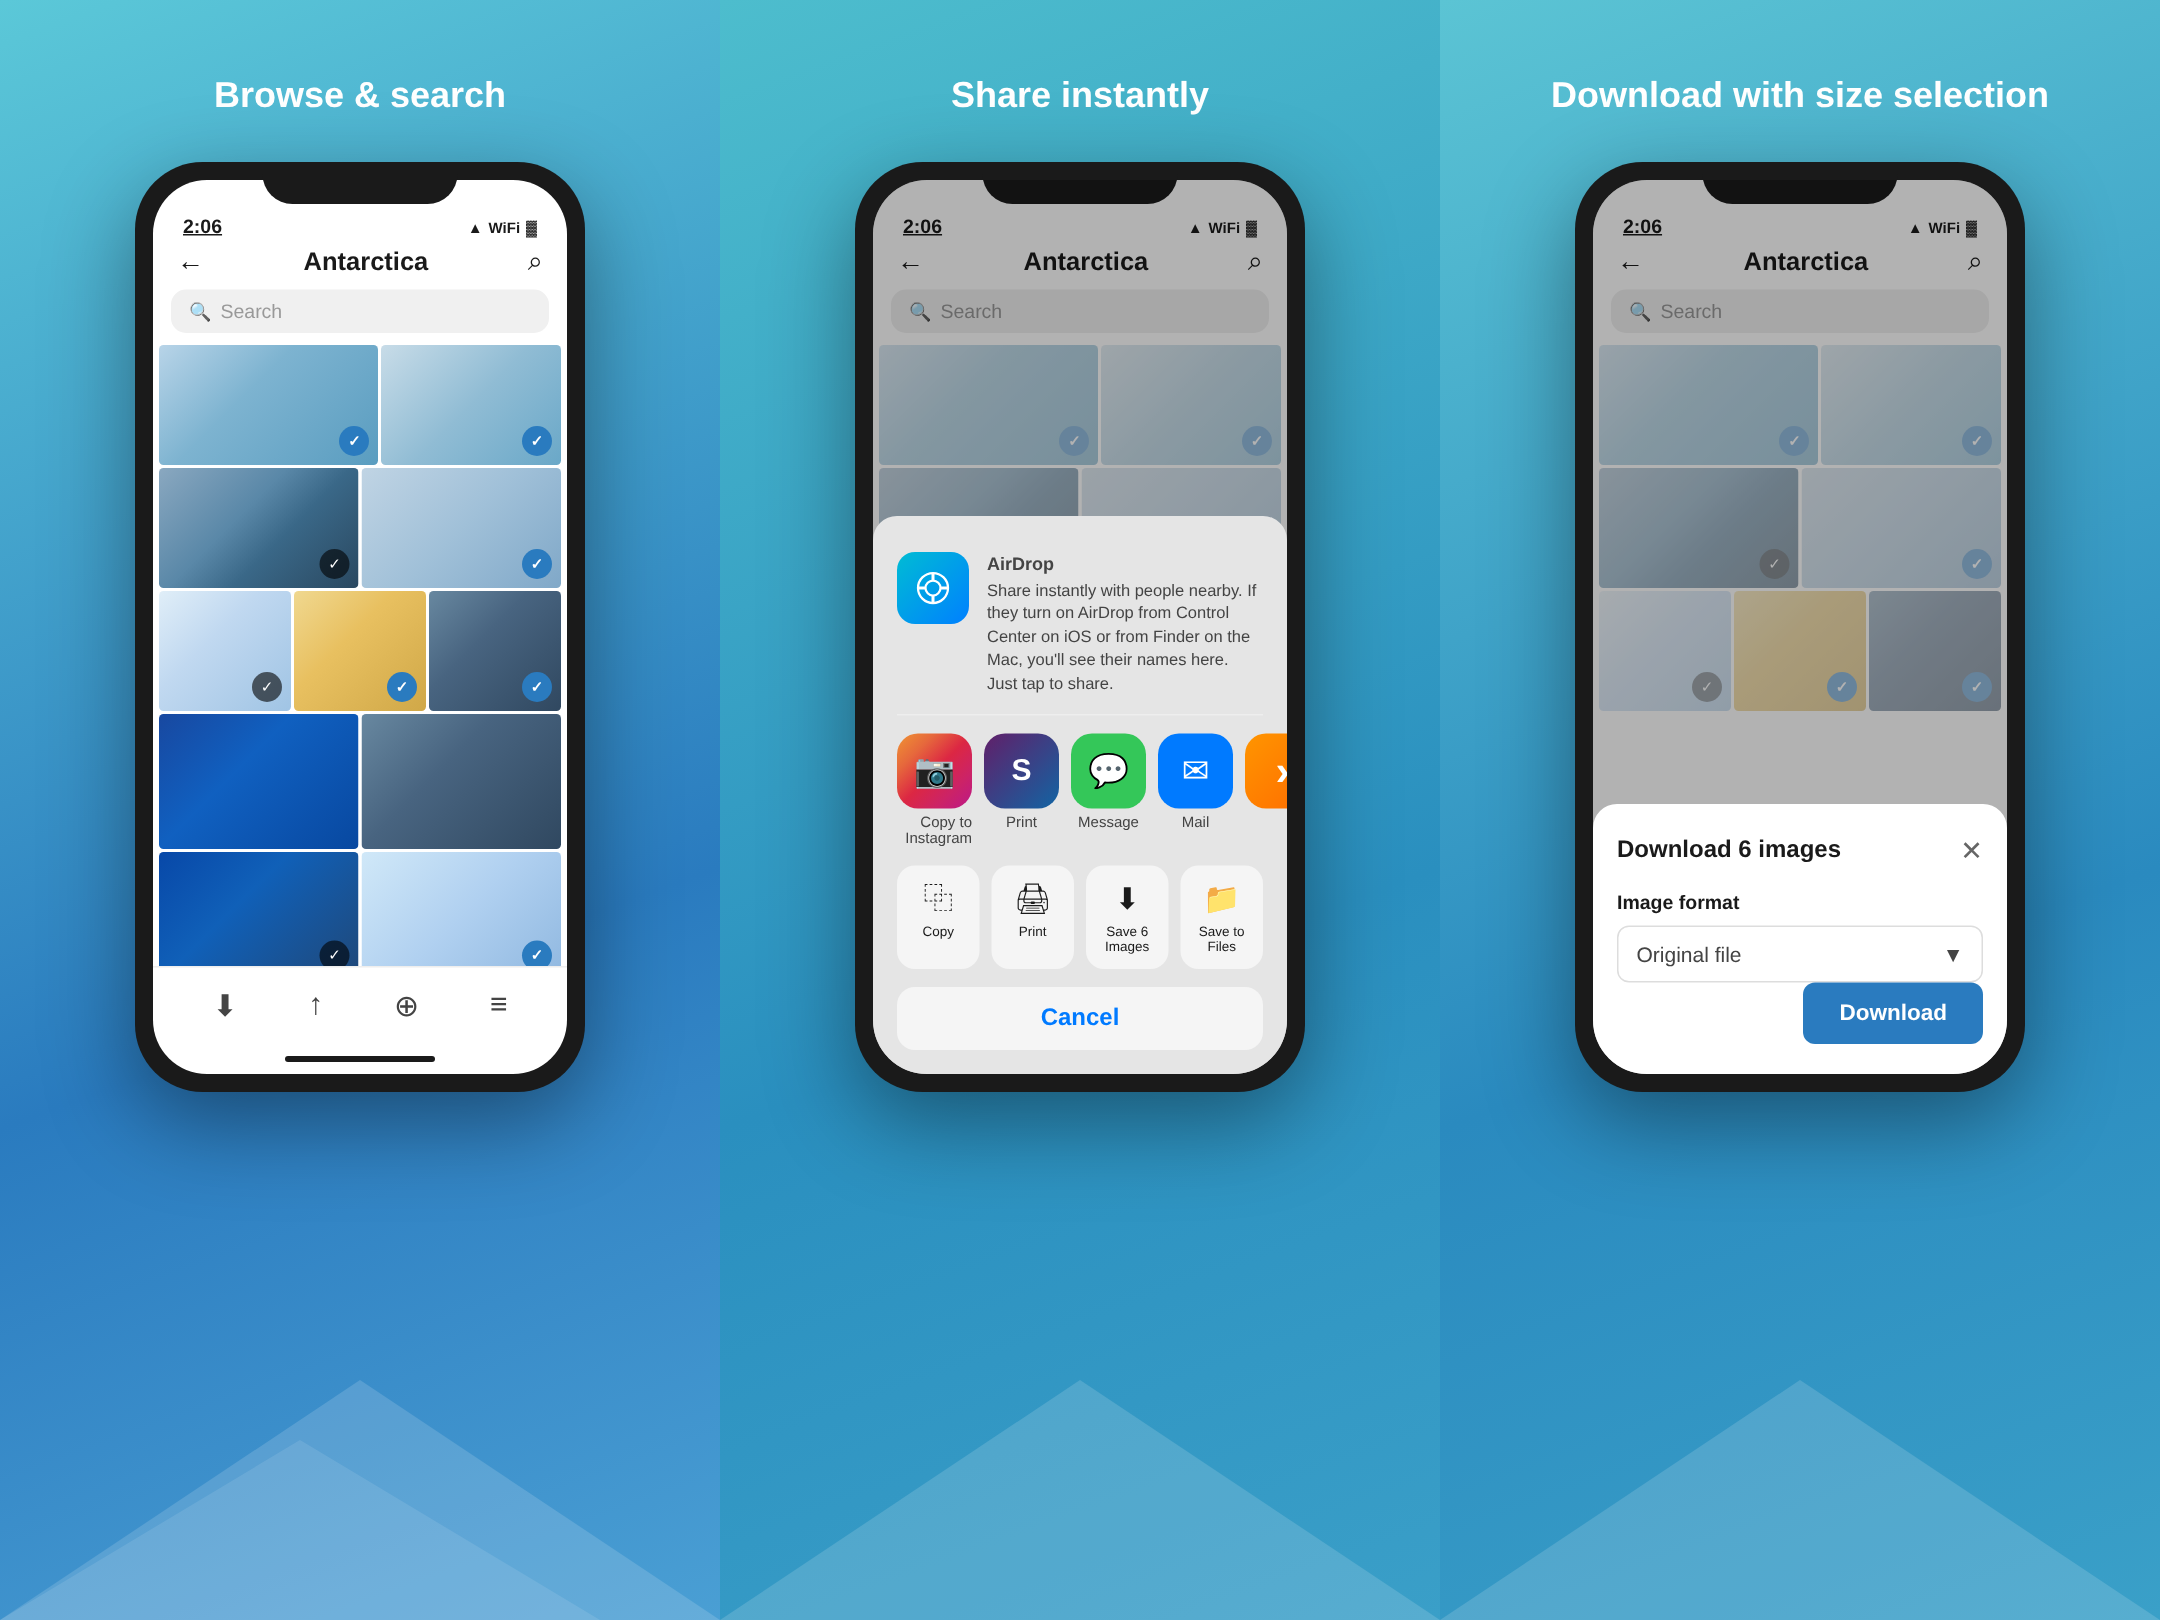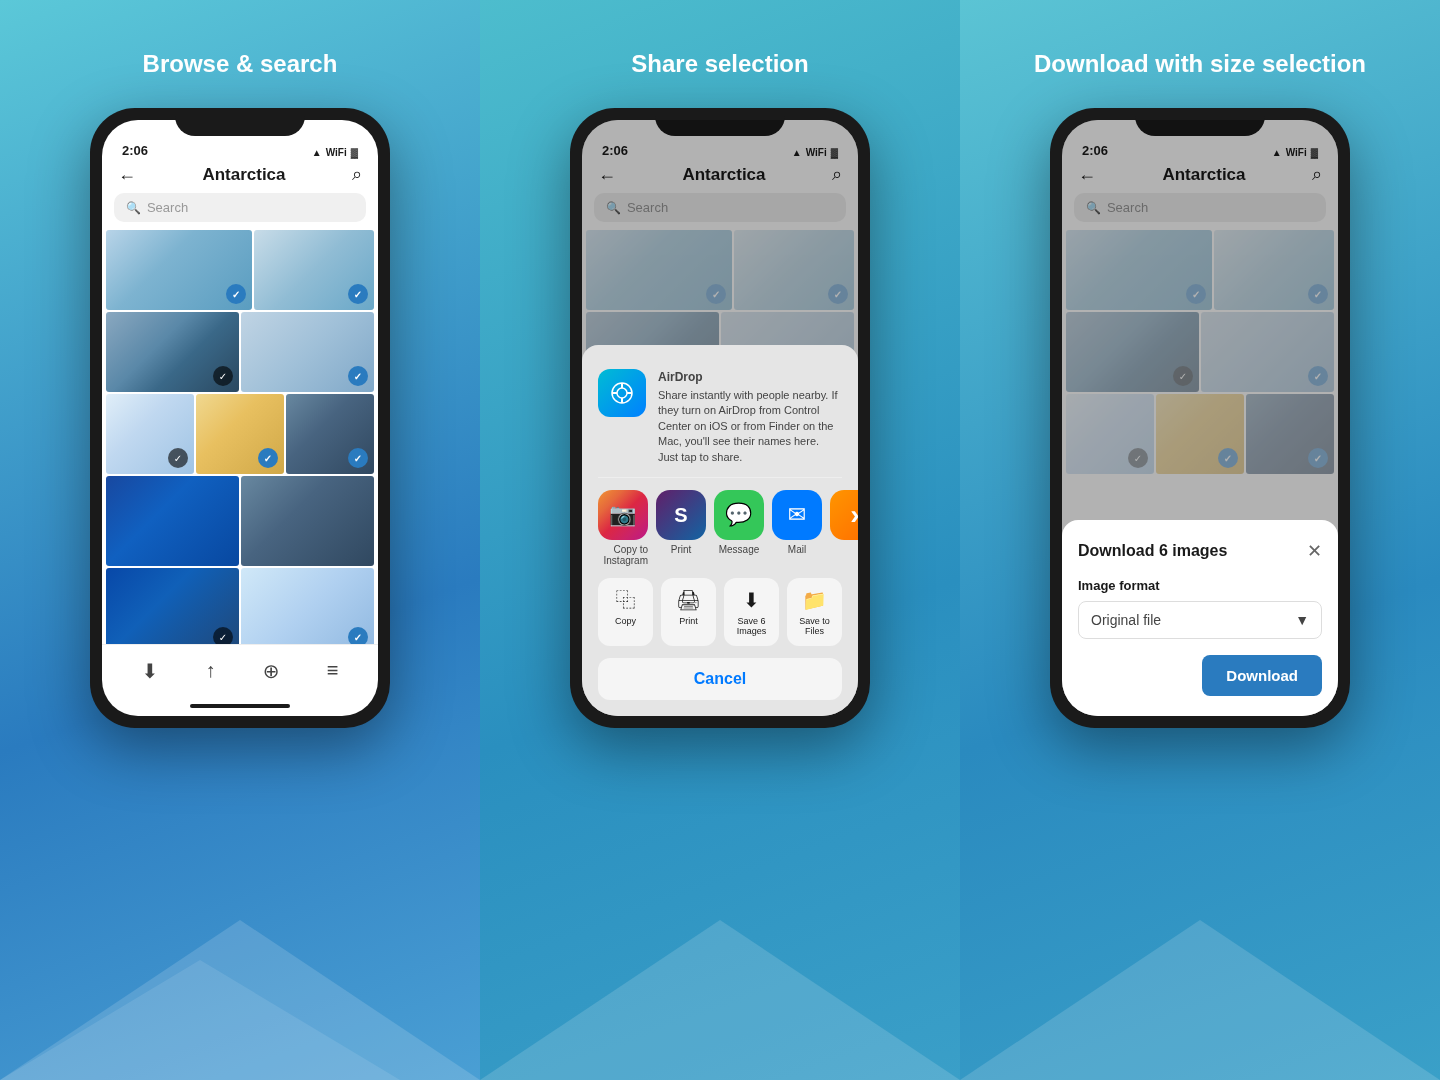--- a/index.html
+++ b/index.html
@@ -89,20 +89,21 @@
       padding: 0 20px 6px;
       font-size: 11px;
       font-weight: 600;
       color: #1a1a1a;
       flex-shrink: 0;
     }
 
     .status-time {
       font-size: 13px;
       font-weight: 700;
+      text-decoration: underline;
     }
 
     .status-icons {
       display: flex;
       gap: 4px;
       align-items: center;
       font-size: 10px;
     }
 
     
@@ -423,21 +424,20 @@
     .format-select {
       width: 100%;
       border: 1px solid #ddd;
       border-radius: 8px;
       padding: 10px 12px;
       font-size: 14px;
       color: #444;
       display: flex;
       justify-content: space-between;
       align-items: center;
-      margin-bottom: 16px;
     }
 
     .download-btn {
       background: #2a7bbf;
       color: white;
       border: none;
       border-radius: 8px;
       padding: 12px 24px;
       font-size: 15px;
       font-weight: 600;
@@ -577,21 +577,21 @@
   </div>
 </div>
 
 <div class="panel panel-2">
   <div class="bottom-shapes">
     <svg width="100%" height="100%" viewBox="0 0 480 220" preserveAspectRatio="none">
       <polygon points="0,220 240,60 480,220" fill="white" opacity="0.15"></polygon>
     </svg>
   </div>
 
-  <div class="panel-title">Share selection</div>
+  <div class="panel-title">Share instantly</div>
 
   <div class="phone-frame">
     <div class="notch"></div>
     <div class="phone-screen">
 
       <div class="status-bar">
         <span class="status-time">2:06</span>
         <div class="status-icons">
           <span>▲</span>
           <span>WiFi</span>

